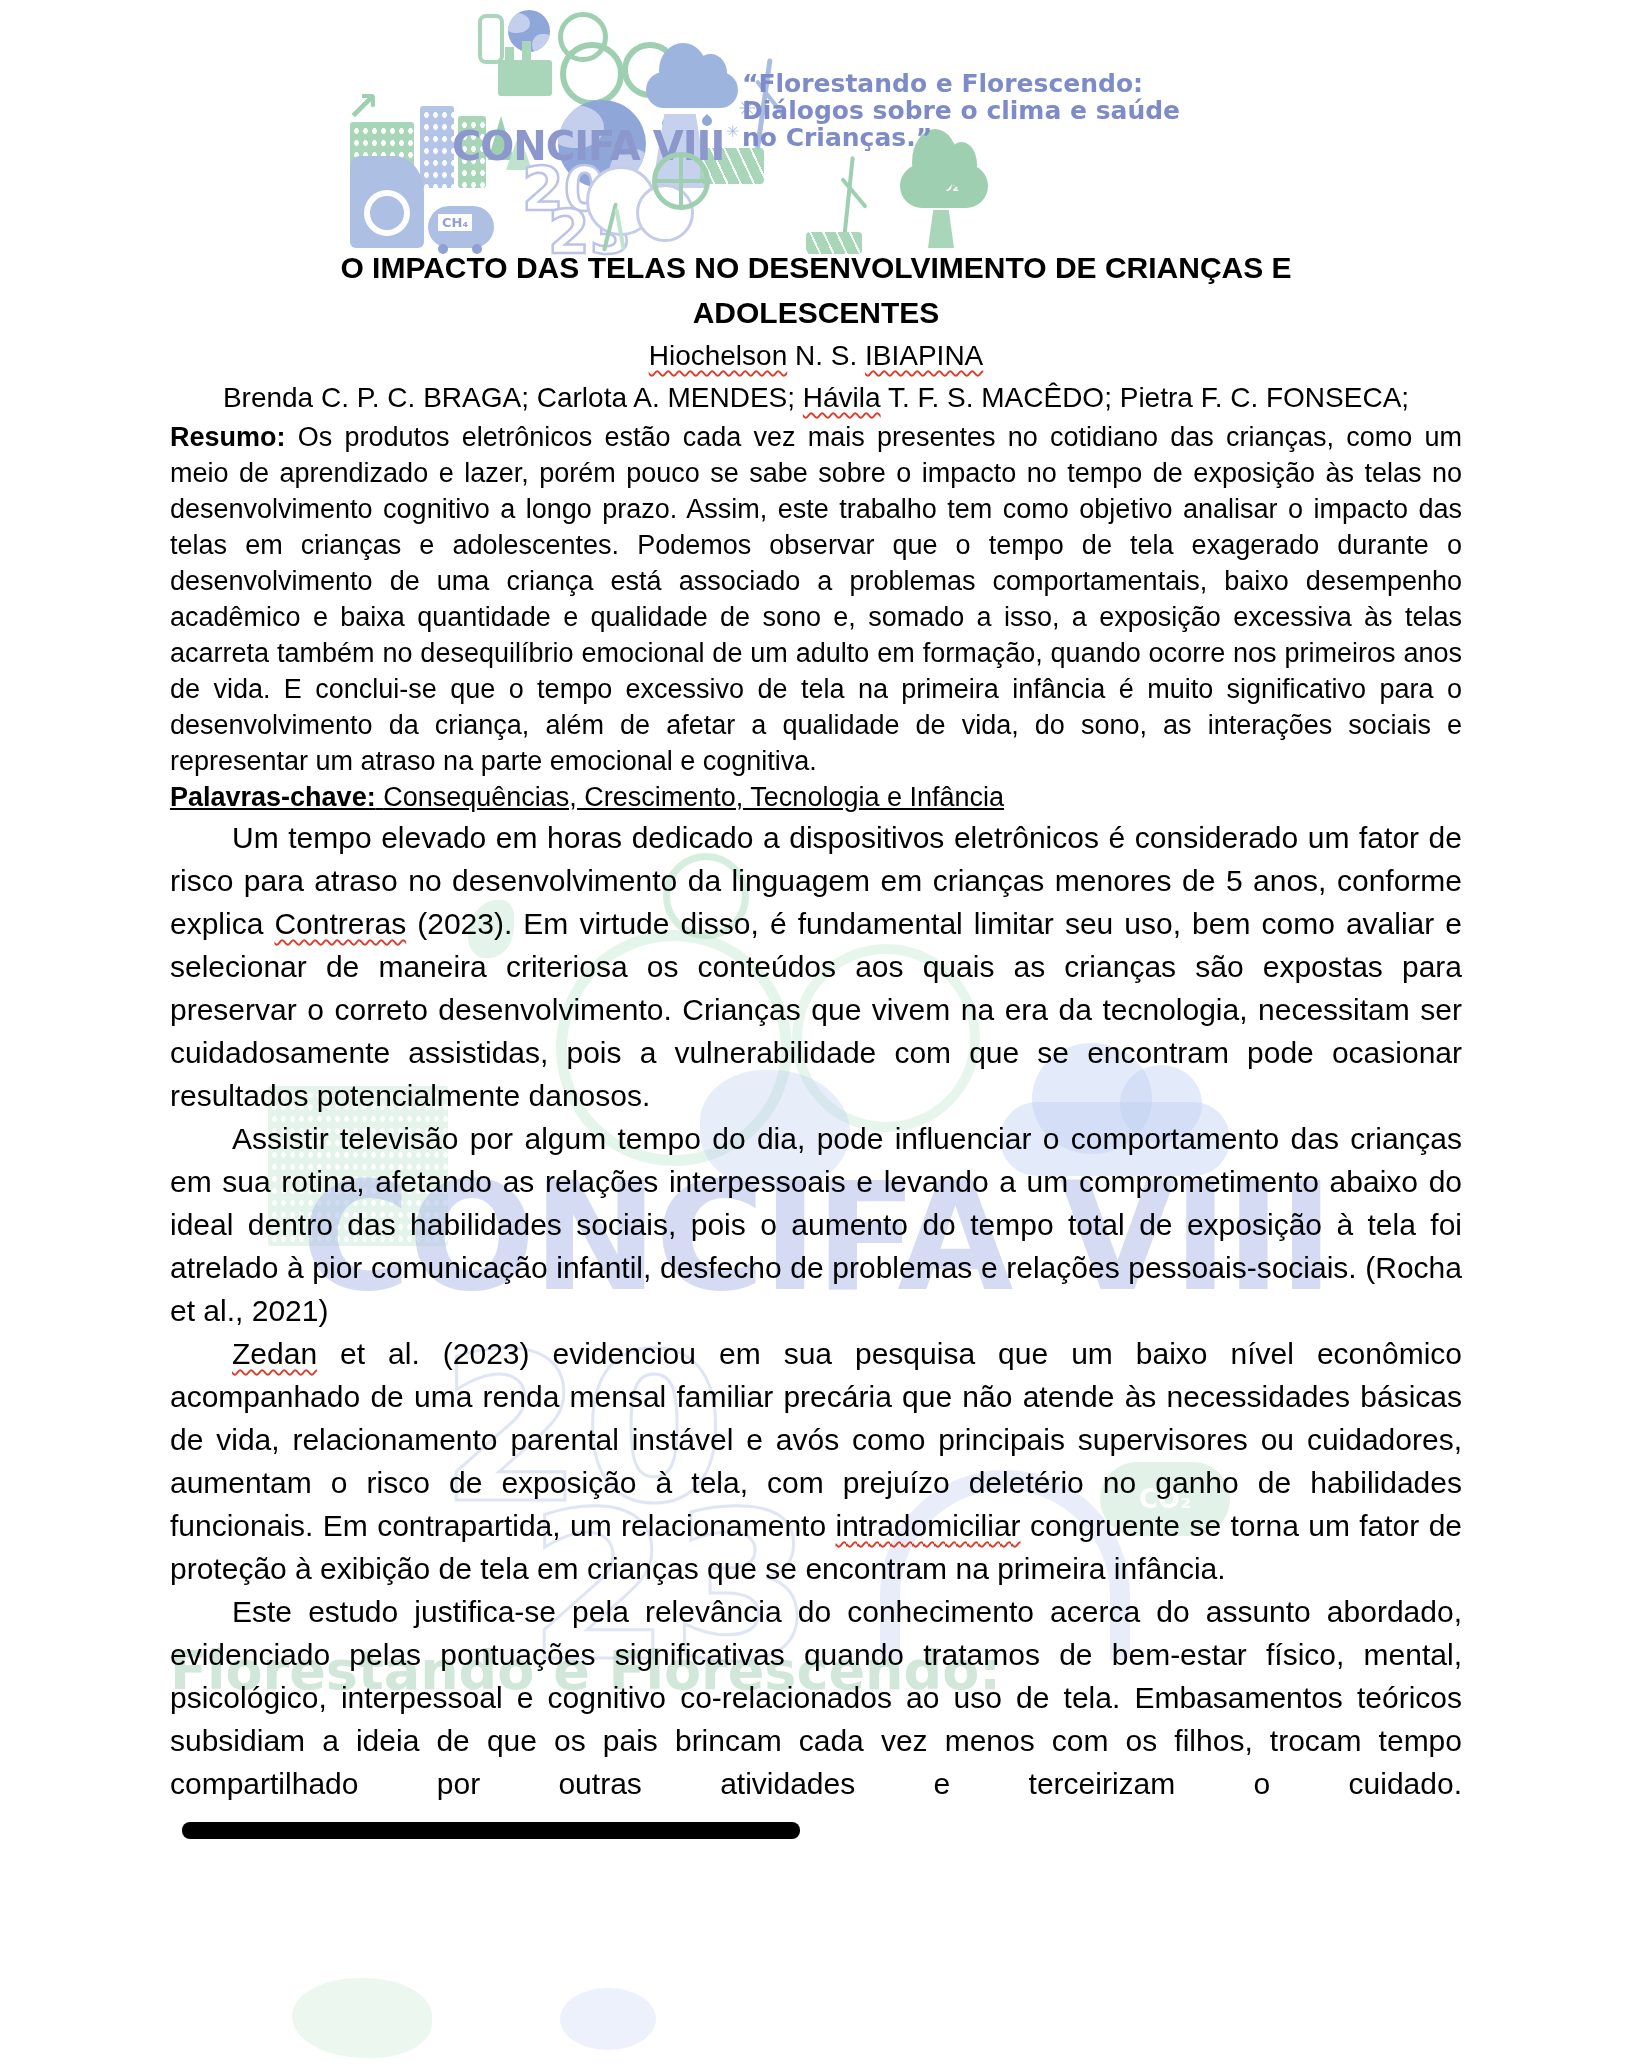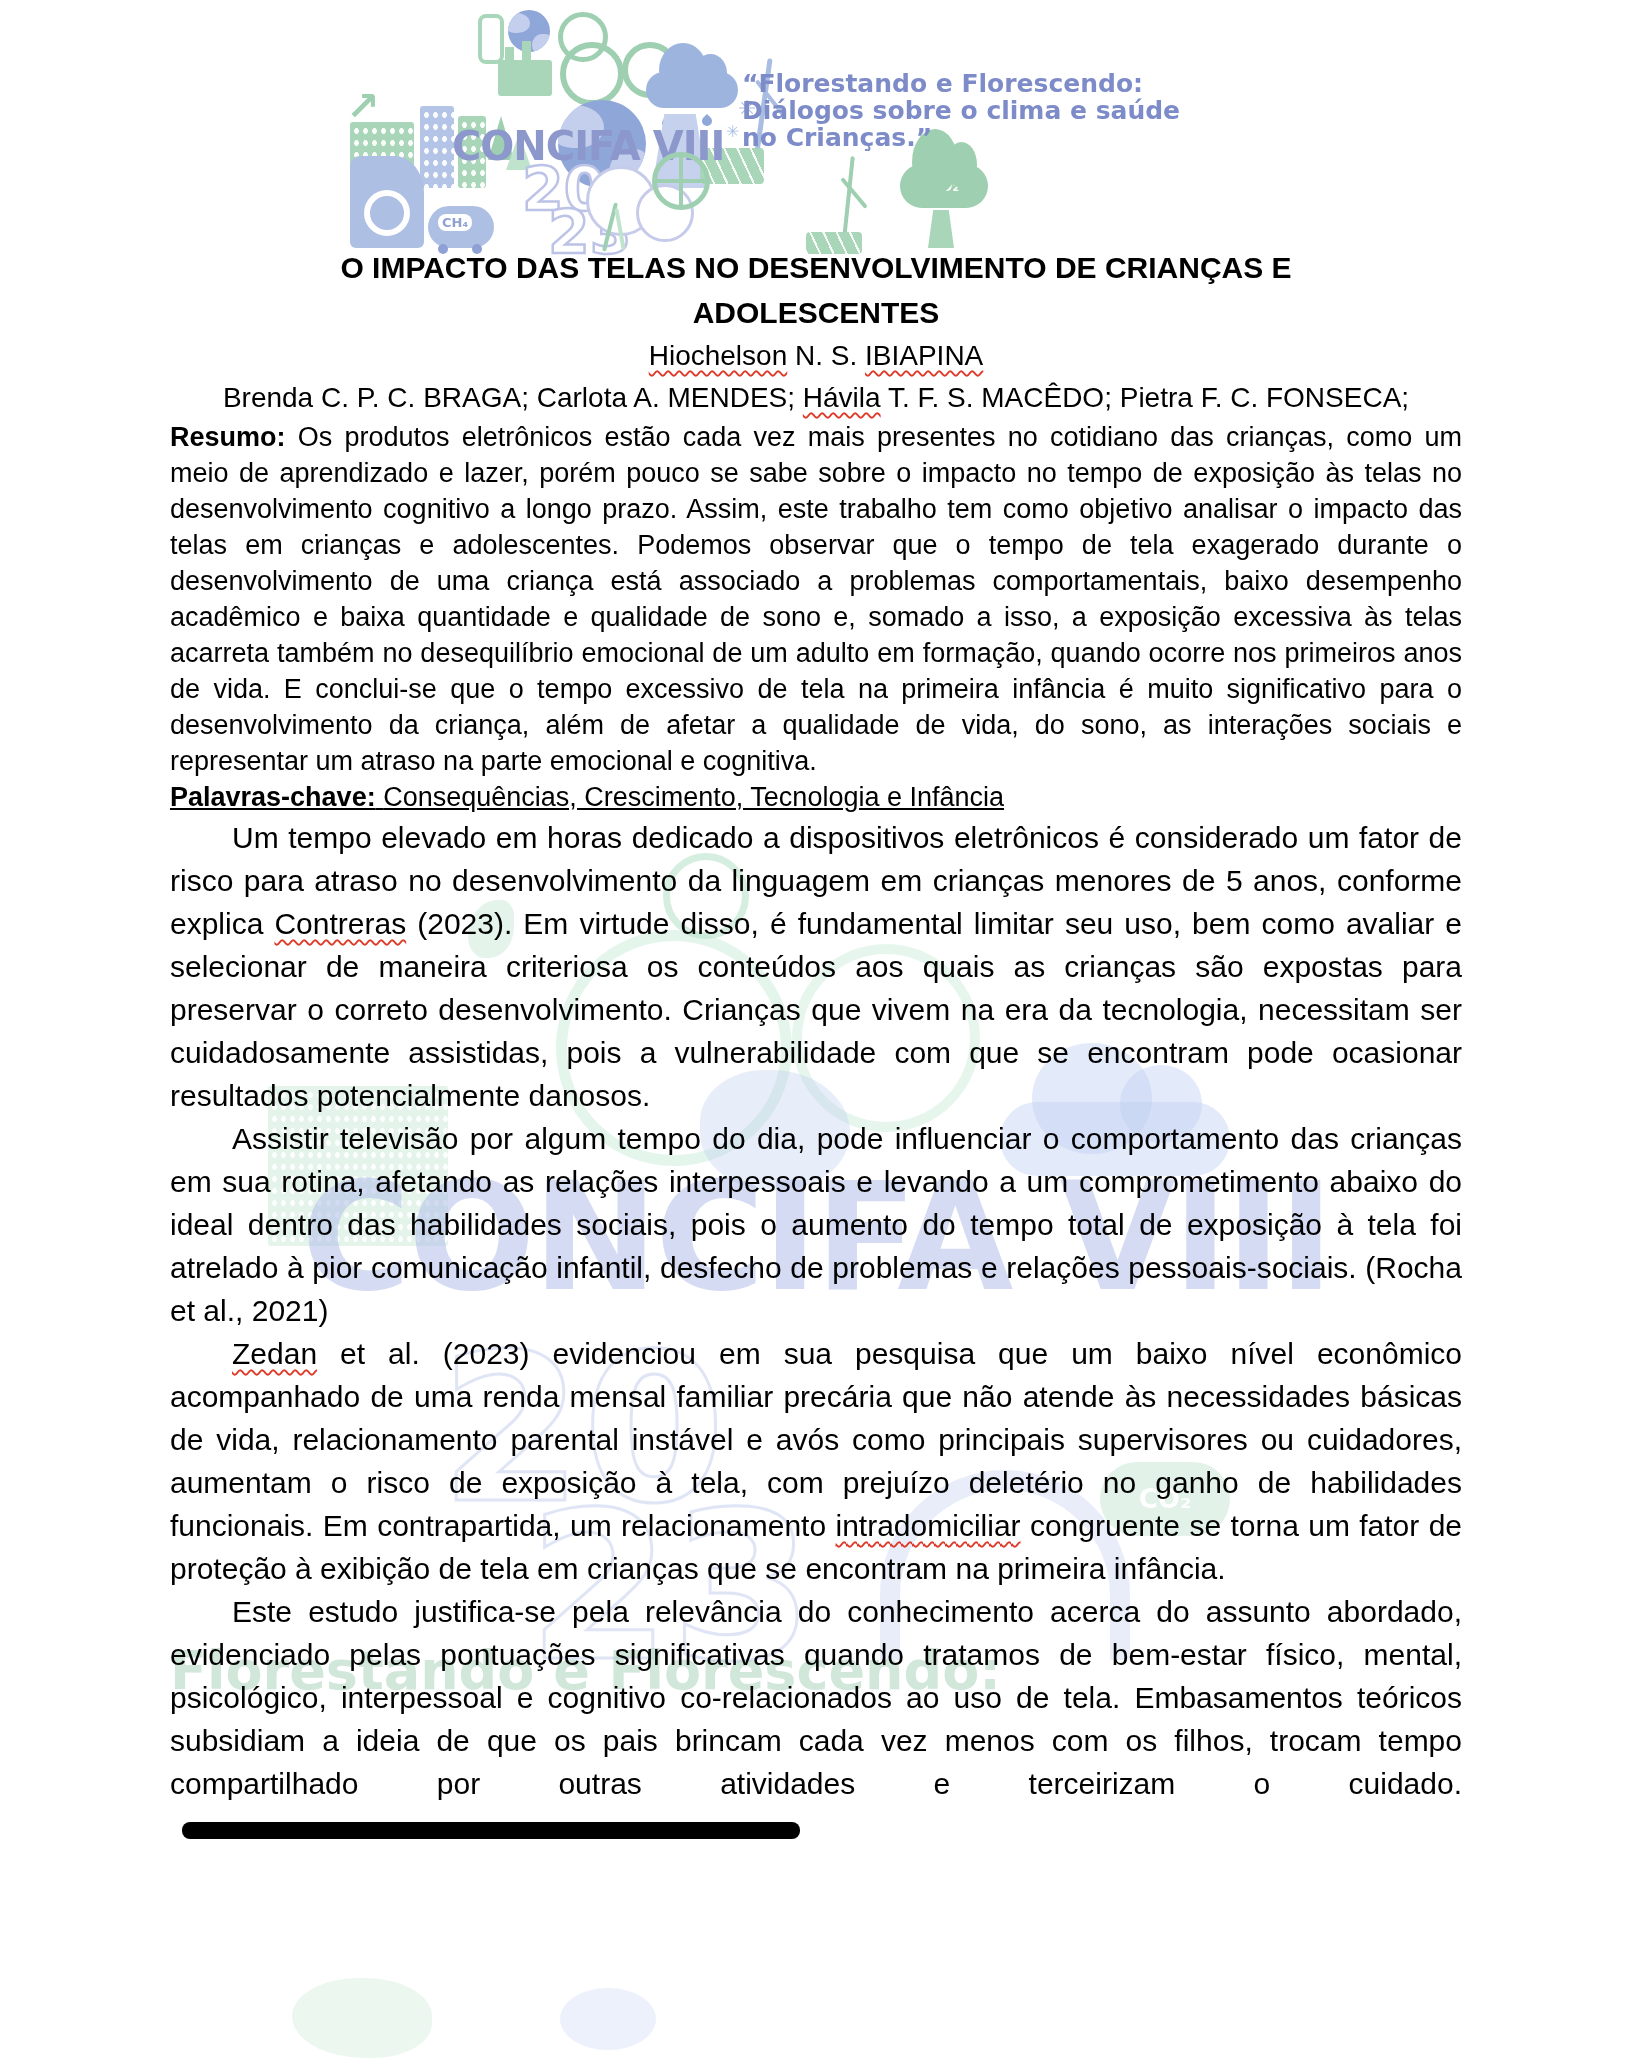--- a/index.html
+++ b/index.html
@@ -34,21 +34,21 @@
   .bub{background:#fff;border:3px solid #c5cbe9;border-radius:50%;}
   .gridglobe{border:5px solid #9ecfb0;border-radius:50%;
      background:linear-gradient(#9ecfb0 0 0) center/100% 4px no-repeat,
                 linear-gradient(#9ecfb0 0 0) center/4px 100% no-repeat;}
   .logo-name{left:112px;top:120px;font:800 40px/40px "DejaVu Sans",sans-serif;
              color:#8c97cc;letter-spacing:-1px;white-space:nowrap;}
   .logo-year{left:182px;top:162px;font:800 60px/43px "DejaVu Sans",sans-serif;color:#fff;
              -webkit-text-stroke:2.5px #bcc3e6;}
   .logo-year span{position:static;display:block;}
   .logo-year .y2{margin-left:26px;}
-  .chip{position:absolute;left:10px;top:8px;background:#fff;color:#8fa0d4;border-radius:8px;
+  .chip{position:absolute;left:10px;top:8px;background:#fff;color:#8fa0d4;border-radius:0;
         padding:1px 4px;font:700 13px/15px "DejaVu Sans",sans-serif;}
   .co2txt{position:static;font:700 15px/16px "DejaVu Sans",sans-serif;color:#fff;}
   
   .tagline{position:absolute;left:742px;top:70px;font:700 25px/27px "DejaVu Sans",sans-serif;
            color:#7d8bc9;white-space:nowrap;}
   
   .wm{position:absolute;inset:0;z-index:0;pointer-events:none;}
   .wm *{position:absolute;}
   .wm-name{left:170px;width:1292px;top:1162px;text-align:center;white-space:nowrap;
            font:800 150px/150px "DejaVu Sans",sans-serif;color:rgba(176,190,231,.55);letter-spacing:-3px;}

